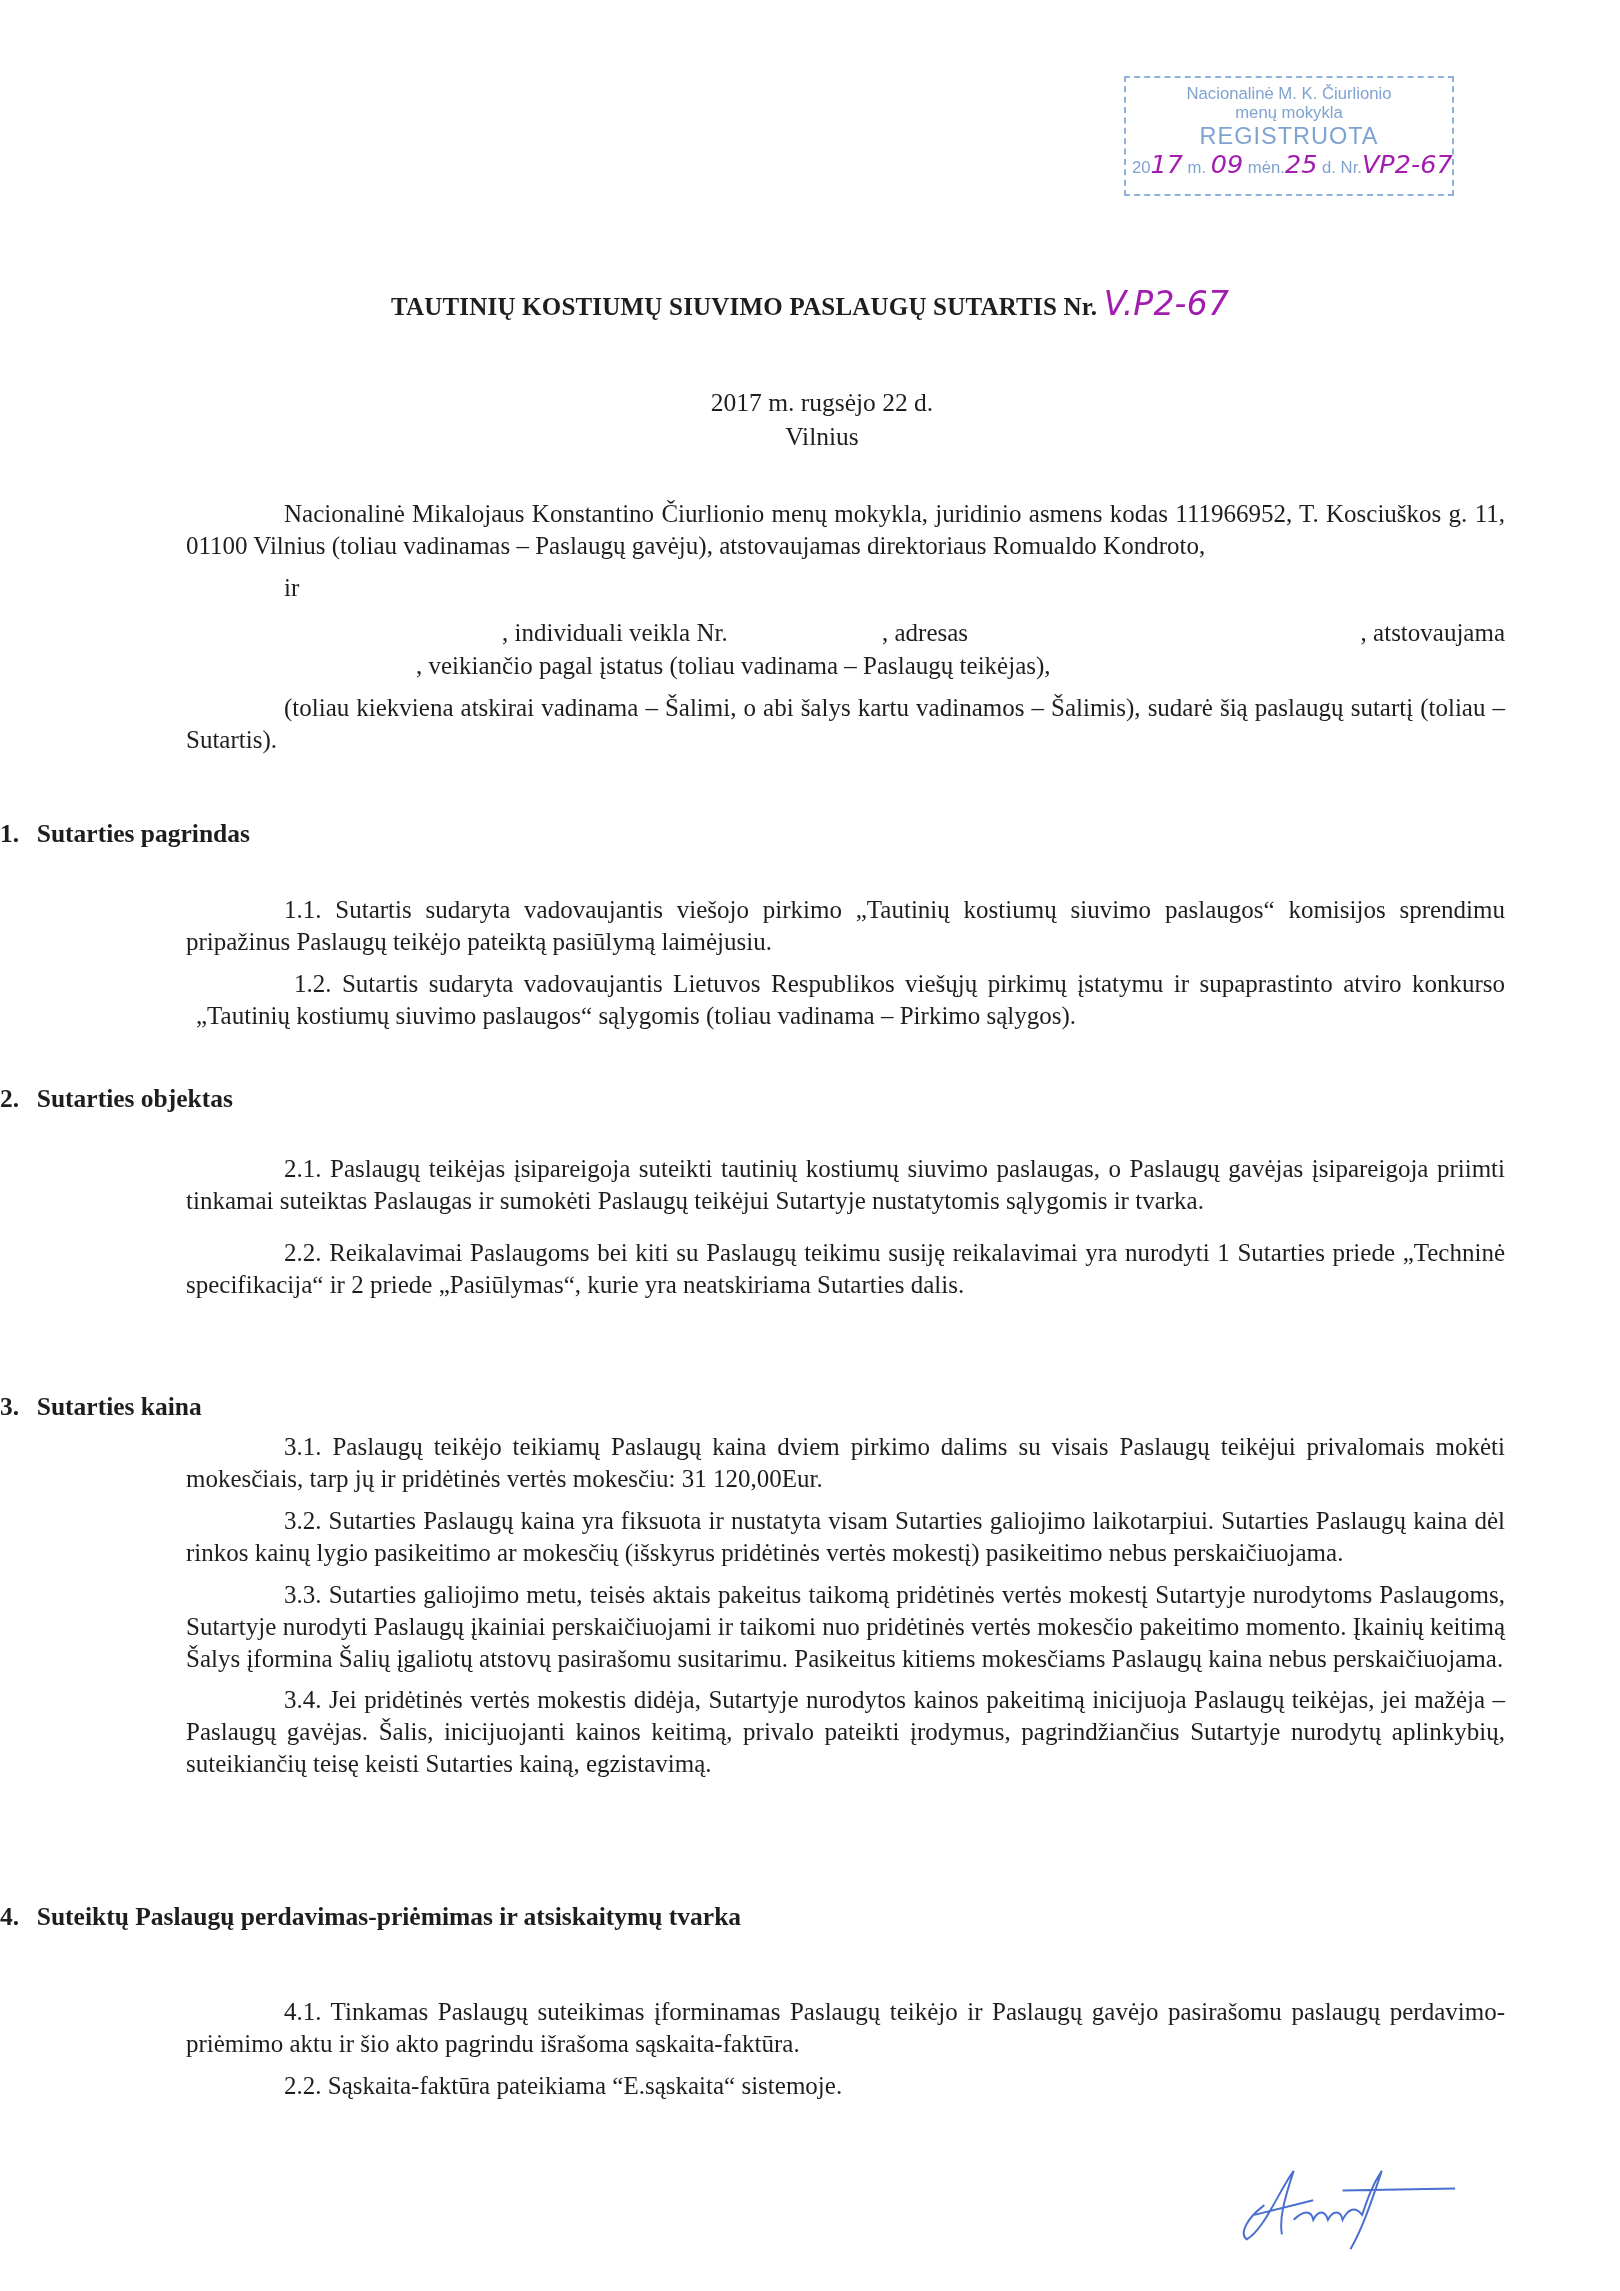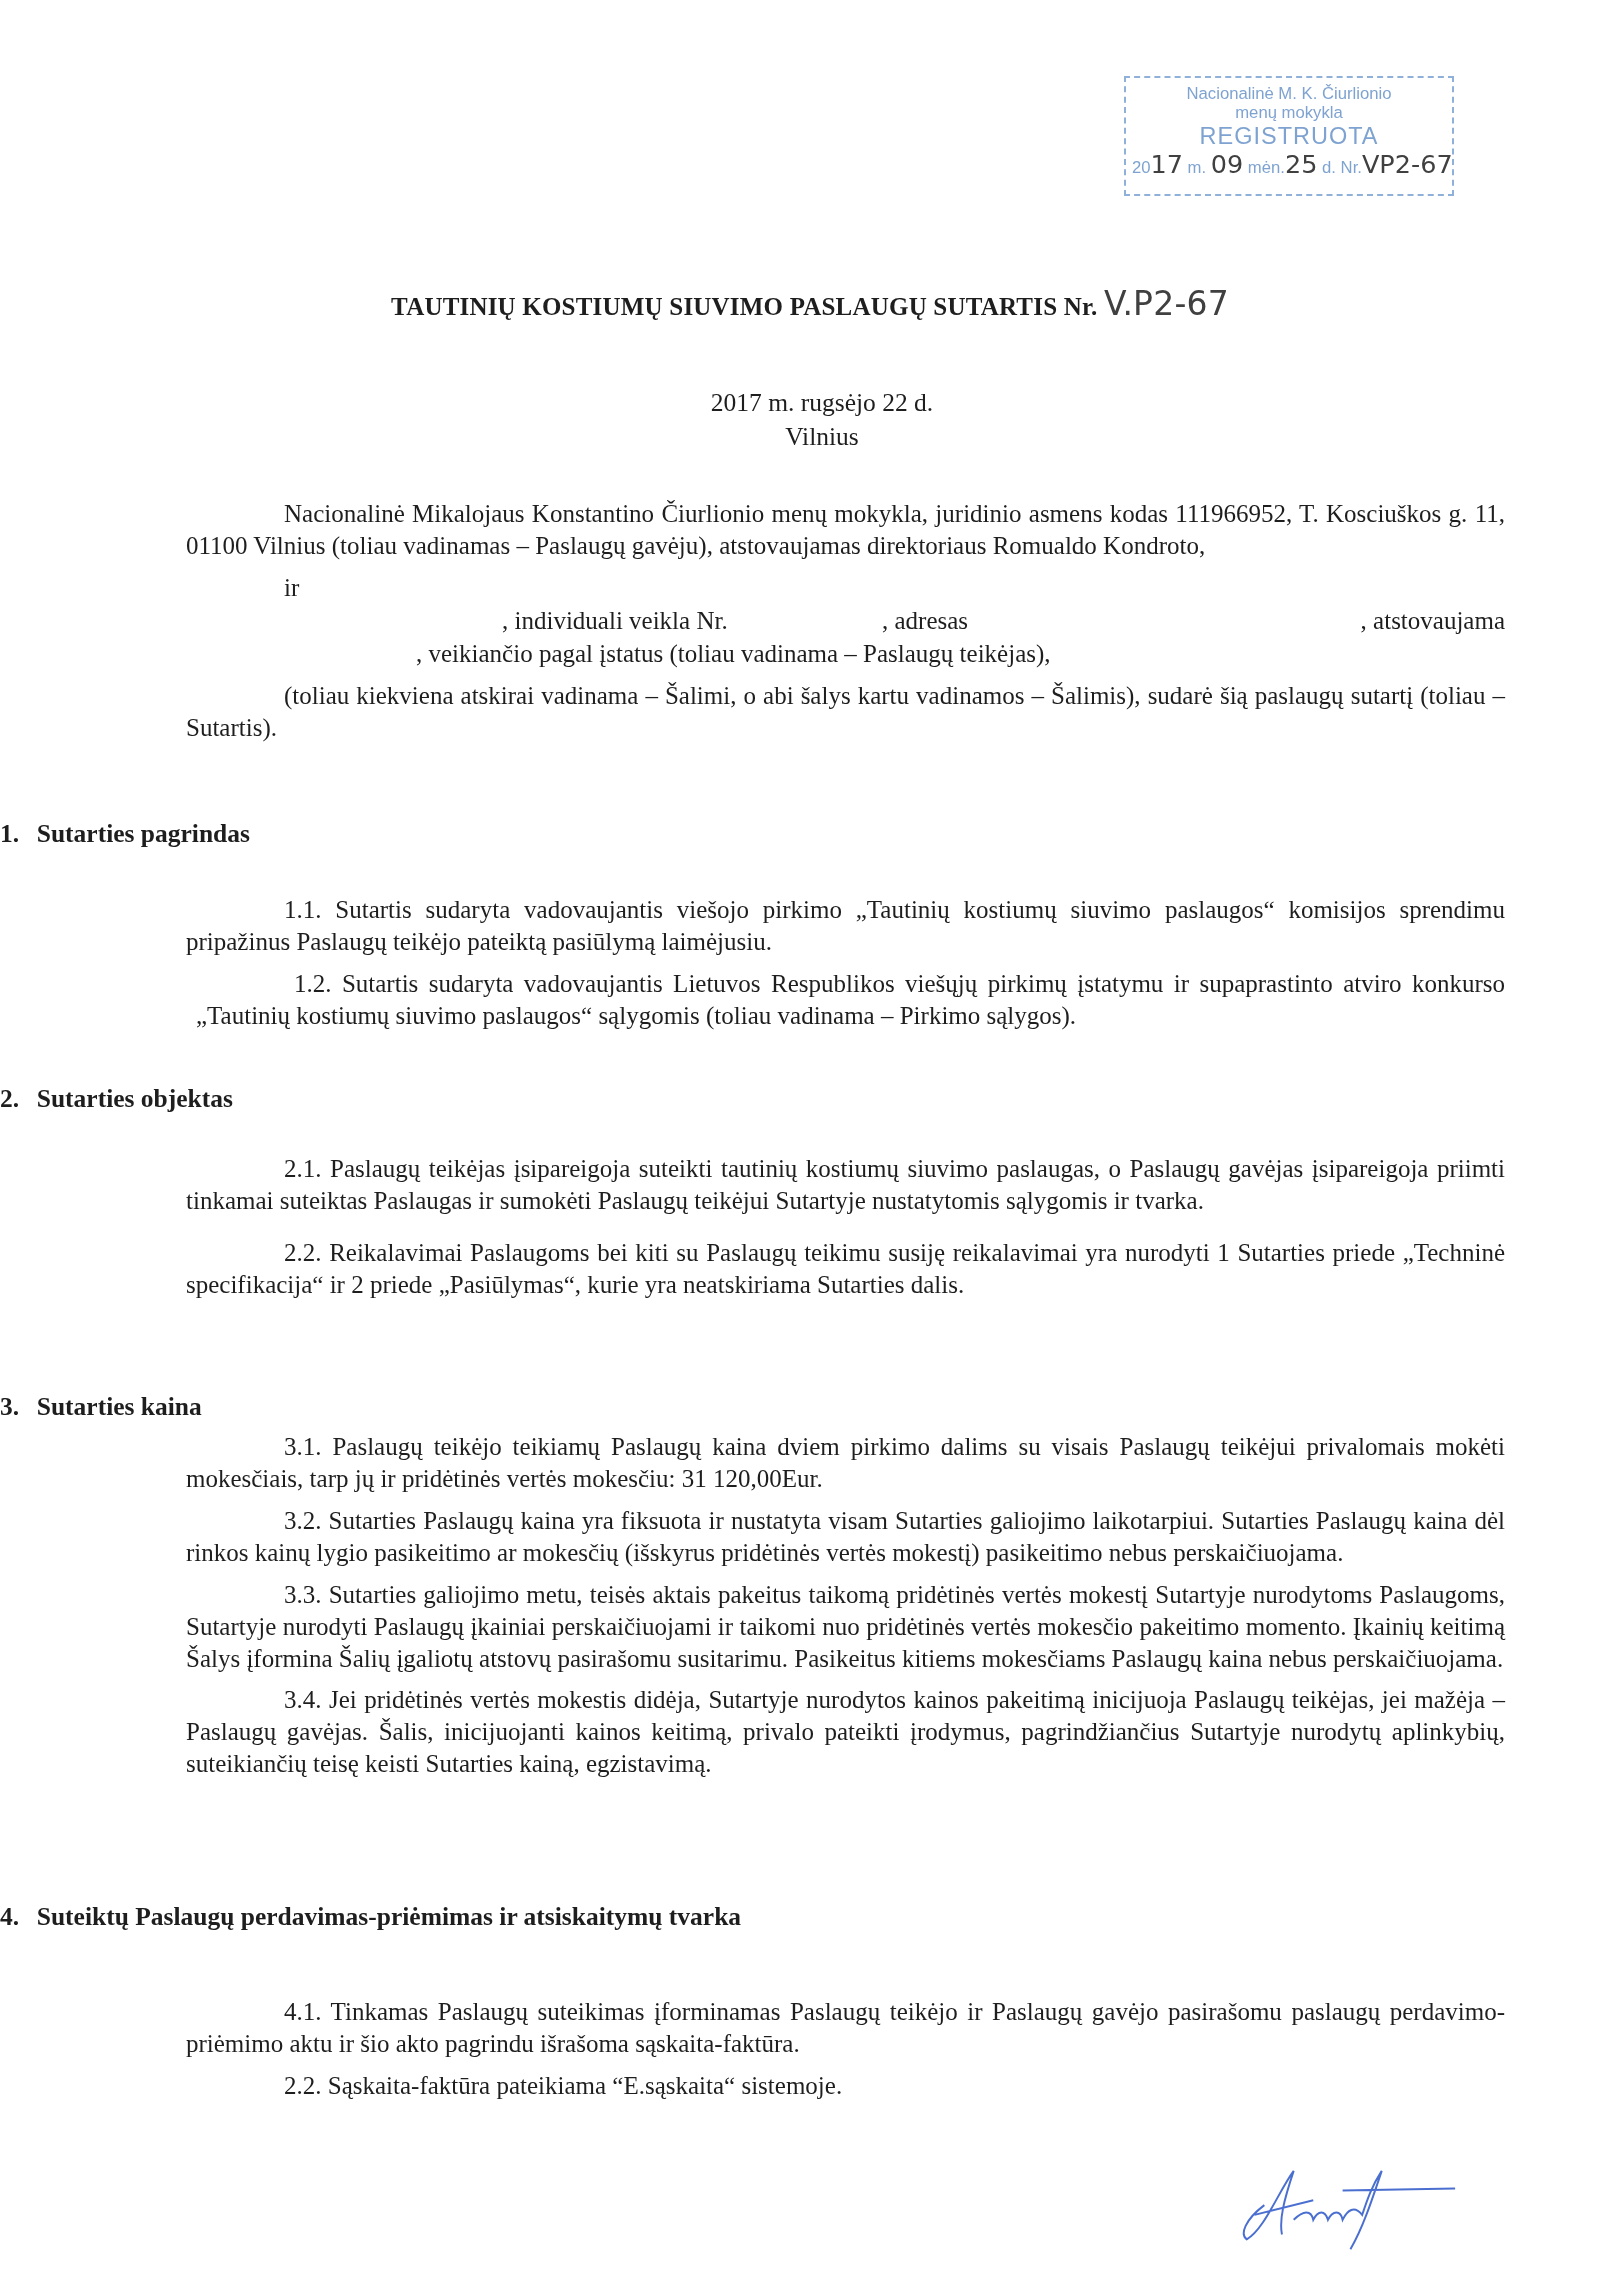--- a/index.html
+++ b/index.html
@@ -5,21 +5,21 @@
   html, body { margin: 0; padding: 0; background: #ffffff; }
   body { width: 1620px; height: 2292px; position: relative; overflow: hidden;
          font-family: "Liberation Serif", "DejaVu Serif", serif; color: #1e1e1e; }
   .stamp { position: absolute; left: 1124px; top: 76px; width: 326px; height: 116px;
            border: 2px dashed #8fb0d8; color: #7fa3d1; text-align: center;
            font-family: "Liberation Sans", "DejaVu Sans", sans-serif; }
   .stamp .l1 { font-size: 16.7px; margin-top: 5.9px; line-height: 19.6px; }
   .stamp .l2 { font-size: 16.7px; line-height: 19.6px; }
   .stamp .l3 { font-size: 23.5px; letter-spacing: 1px; line-height: 27.4px; }
   .stamp .l4 { font-size: 16.7px; line-height: 29px; text-align: left; padding-left: 5.9px; white-space: nowrap; }
-  .hand { font-family: "DejaVu Sans", sans-serif; color: #404040; text-align: center; }
+  .hand { font-family: "DejaVu Sans", sans-serif; font-style: italic; color: #a21caf; text-align: center; }
   .stamp .hand { font-size: 25.5px; }
   .title { position: absolute; left: 0; width: 100%; top: 284px; text-align: center;
            font-weight: bold; font-size: 25px; letter-spacing: 0.2px; }
   .title .hand { font-weight: normal; font-size: 33px; }
   .center { position: absolute; left: 12px; width: 100%; text-align: center; font-size: 25.5px; }
   .text { position: absolute; left: 186px; width: 1319px; font-size: 25px; line-height: 32px;
           text-align: justify; }
   .indent { text-indent: 98px; }
   .p { margin: 0; }
   .heading { position: absolute; left: 0; width: 100%; text-align: left; font-weight: bold; font-size: 25.5px; }
@@ -46,21 +46,21 @@
   <span>TAUTINIŲ KOSTIUMŲ SIUVIMO PASLAUGŲ SUTARTIS Nr.</span>
   <span class="hand">V.P2-67</span>
 </div>
 
 <div class="center" style="top:388px;">2017 m. rugsėjo 22 d.</div>
 <div class="center" style="top:422px;">Vilnius</div>
 
 <div class="text" style="top:498px;">
   <p class="p indent">Nacionalinė Mikalojaus Konstantino Čiurlionio menų mokykla, juridinio asmens kodas 111966952, T. Kosciuškos g. 11, 01100 Vilnius (toliau vadinamas – Paslaugų gavėju), atstovaujamas direktoriaus Romualdo Kondroto,</p>
   <p class="p" style="padding-left:98px; margin-top:9.8px;">ir</p>
-  <div style="position:relative; height:33px; margin-top:1px;">
+  <div style="position:relative; height:33px; margin-top:13px;">
     <span style="position:absolute; left:316px;">, individuali veikla Nr.</span>
     <span style="position:absolute; left:696px;">, adresas</span>
     <span style="position:absolute; right:0;">, atstovaujama</span>
   </div>
   <p class="p" style="padding-left:230px;">, veikiančio pagal įstatus (toliau vadinama – Paslaugų teikėjas),</p>
   <p class="p indent" style="margin-top:9.8px;">(toliau kiekviena atskirai vadinama – Šalimi, o abi šalys kartu vadinamos – Šalimis), sudarė šią paslaugų sutartį (toliau – Sutartis).</p>
 </div>
 
 <div class="heading" style="top:819px;">
   <span class="num">1.</span><span>Sutarties pagrindas</span>

